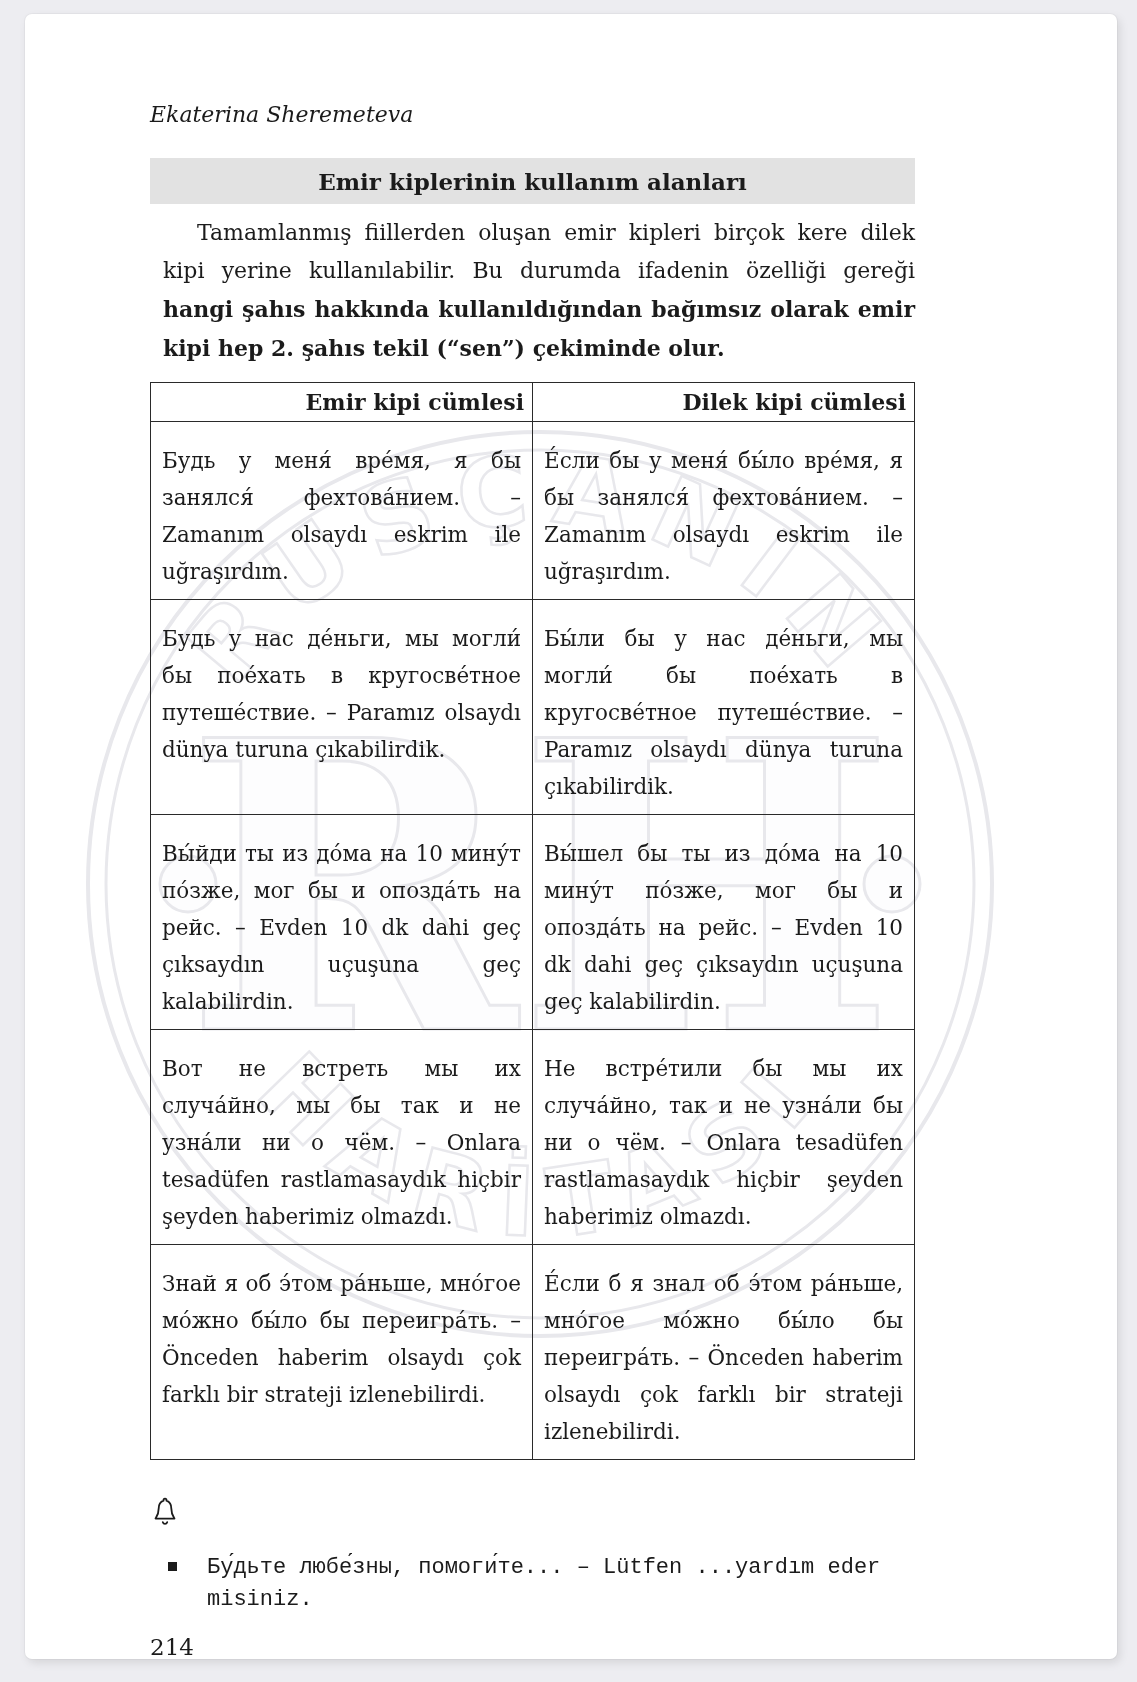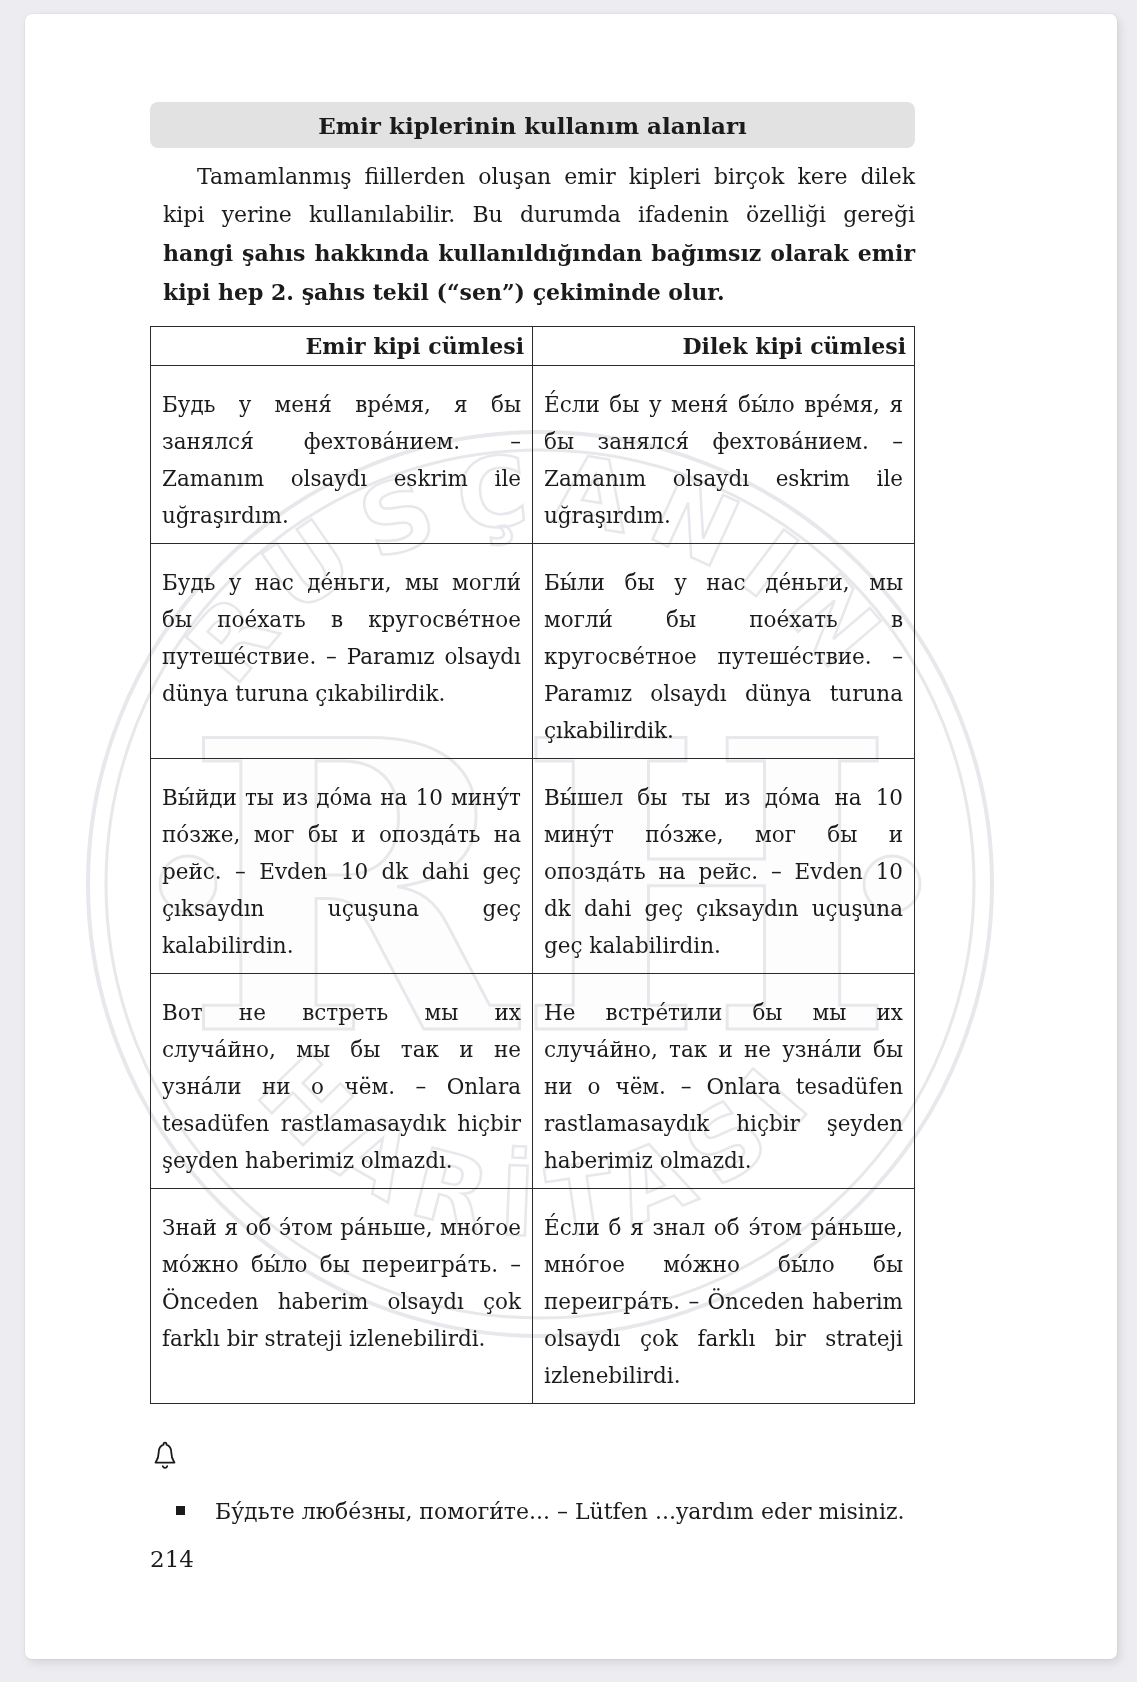--- a/index.html
+++ b/index.html
@@ -31,21 +31,20 @@
     font-style:italic;
     font-size:22px;line-height:26px;
     margin:0 0 30px 0;
   }
   .title-bar{
     background:#e2e2e2;
     height:46px;
     display:flex;align-items:center;justify-content:center;
     font-weight:700;font-size:23px;
     margin-bottom:10px;
-    border-radius:8px;
   }
   .intro{
     margin:6px 0 14px 13px;
     font-size:22px;line-height:38px;
     text-align:justify;
     text-indent:34px;
   }
   .intro strong{font-weight:700;}
   table.examples{
     width:100%;
@@ -73,22 +72,23 @@
     font-size:22px;line-height:40px;
     text-align:justify;
   }
   .bell{
     display:inline-block;
     width:30px;height:34px;
     margin-right:32px;
     vertical-align:-6px;
   }
   ul.examples-list{
-    list-style:none;margin:8px;padding:0;
+    list-style:none;margin:0;padding:0;
     font-size:22px;
+    font-family:Liberation Mono, monospace;
   }
   ul.examples-list li{
     position:relative;
     padding-left:57px;
     line-height:32px;
     margin-bottom:18px;
   }
   .bullet-square{
     position:absolute;left:18px;top:10px;
     width:9px;height:9px;background:#1b1b1b;
@@ -116,20 +116,21 @@
     <text font-family="DejaVu Sans, sans-serif" font-size="96" font-weight="700" letter-spacing="20" fill="#ffffff" stroke="#e8e8ec" stroke-width="2.5">
       <textPath href="#arcBottom" startOffset="50%" text-anchor="middle">HARİTASI</textPath>
     </text>
     <text x="470" y="615" text-anchor="middle" font-family="DejaVu Serif, serif" font-size="400" font-weight="700" fill="#fdfdfe" stroke="#e8e8ec" stroke-width="3">RH</text>
     <circle cx="118" cy="470" r="28" fill="#fdfdfe" stroke="#e8e8ec" stroke-width="3"></circle>
     <circle cx="822" cy="470" r="28" fill="#fdfdfe" stroke="#e8e8ec" stroke-width="3"></circle>
   </svg>
 
   <div class="content">
 
+    <p class="author">Ekaterina Sheremeteva</p>
 
     <div class="title-bar">
       <span>Emir kiplerinin kullanım alanları</span>
     </div>
 
     <p class="intro"><span>Tamamlanmış fiillerden oluşan emir kipleri birçok kere dilek kipi yerine kullanılabilir. Bu durumda ifadenin özelliği gereği </span><strong>hangi şahıs hakkında kullanıldığından bağımsız olarak emir kipi hep 2. şahıs tekil (“sen”) çekiminde olur.</strong></p>
 
     <table class="examples">
       <thead>
         <tr>

